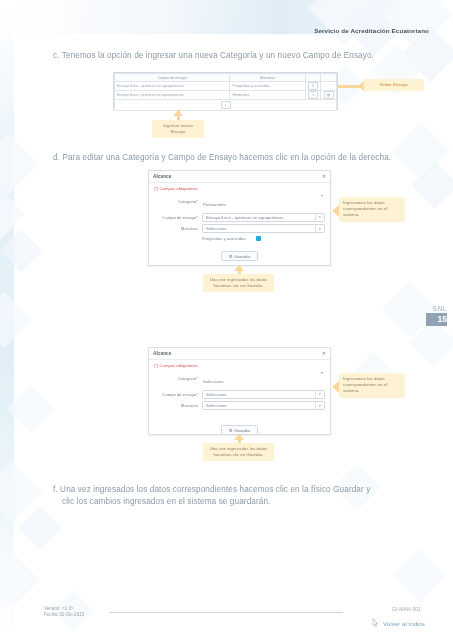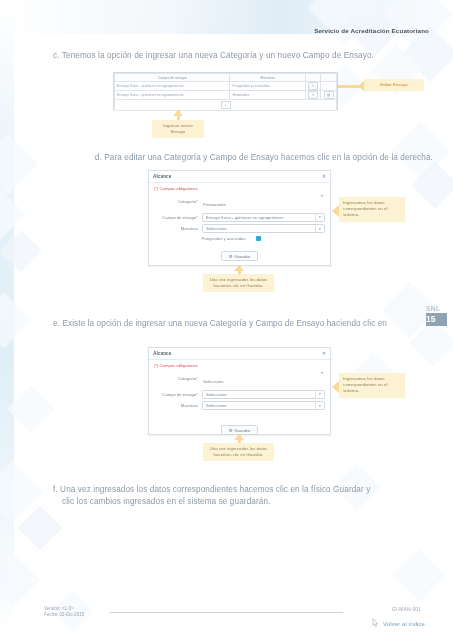--- a/index.html
+++ b/index.html
@@ -217,21 +217,21 @@
     padding: 1.5px 7px;
   }
   .save-btn .gear { font-size: 4.4px; margin-right: 1.5px; }
 
   
   .page-badge {
     position: absolute;
     right: 6px;
     top: 305px;
     width: 21px;
-    text-align: left;
+    text-align: right;
     font-family: "Liberation Sans", sans-serif;
   }
   .page-badge .pb-top {
     font-size: 6.6px;
     color: #b9c4cd;
     letter-spacing: .4px;
     font-weight: bold;
   }
   .page-badge .pb-num {
     margin-top: 1px;
@@ -351,21 +351,21 @@
 </div>
 
 <div class="stem-h" style="left:338px; top:85px; width:24px;"></div>
 <div class="arrow left" style="left:358px; top:80px;"></div>
 <div class="callout orange-text" style="left:364px; top:79px; width:60px;">Editar Ensayo</div>
 
 <div class="stem" style="left:177px; top:110px; height:12px;"></div>
 <div class="arrow up" style="left:173px; top:110px;"></div>
 <div class="callout" style="left:152px; top:120px; width:52px;">Ingresar nuevo Ensayo</div>
 
-<div class="para" style="left:53px; top:152px; width:380px;text-align:right;">d. Para editar una Categoría y Campo de Ensayo hacemos clic en la opción de la derecha.</div>
+<div class="para" style="left:53px; top:152px; width:380px;">d. Para editar una Categoría y Campo de Ensayo hacemos clic en la opción de la derecha.</div>
 
 <div class="modal" style="left:148px; top:170px; width:183px; height:96px;">
   <div class="modal-head">
     <span class="modal-title">Alcance</span>
     <span class="modal-close">✕</span>
   </div>
   <div class="req-note">(*) Campos obligatorios</div>
 
   <div class="frow">
     <div class="flabel">
@@ -419,21 +419,20 @@
 <div class="stem" style="left:238px; top:266px; height:10px;"></div>
 <div class="arrow up" style="left:234px; top:265px;"></div>
 <div class="callout" style="left:203px; top:274px; width:71px;">Una vez ingresados los datos hacemos clic en Guardar.</div>
 
 <div class="page-badge">
   <div class="pb-top">SNL</div>
   <div class="pb-num">15</div>
 </div>
 
 <div class="para" style="left:53px; top:318px; width:372px;">
-  <span>e. Existe la opción de ingresar una nueva Categoría y Campo de Ensayo haciendo clic en</span>
 </div>
 
 <div class="modal" style="left:148px; top:347px; width:183px; height:88px;">
   <div class="modal-head">
     <span class="modal-title">Alcance</span>
     <span class="modal-close">✕</span>
   </div>
   <div class="req-note">(*) Campos obligatorios</div>
 
   <div class="frow">

